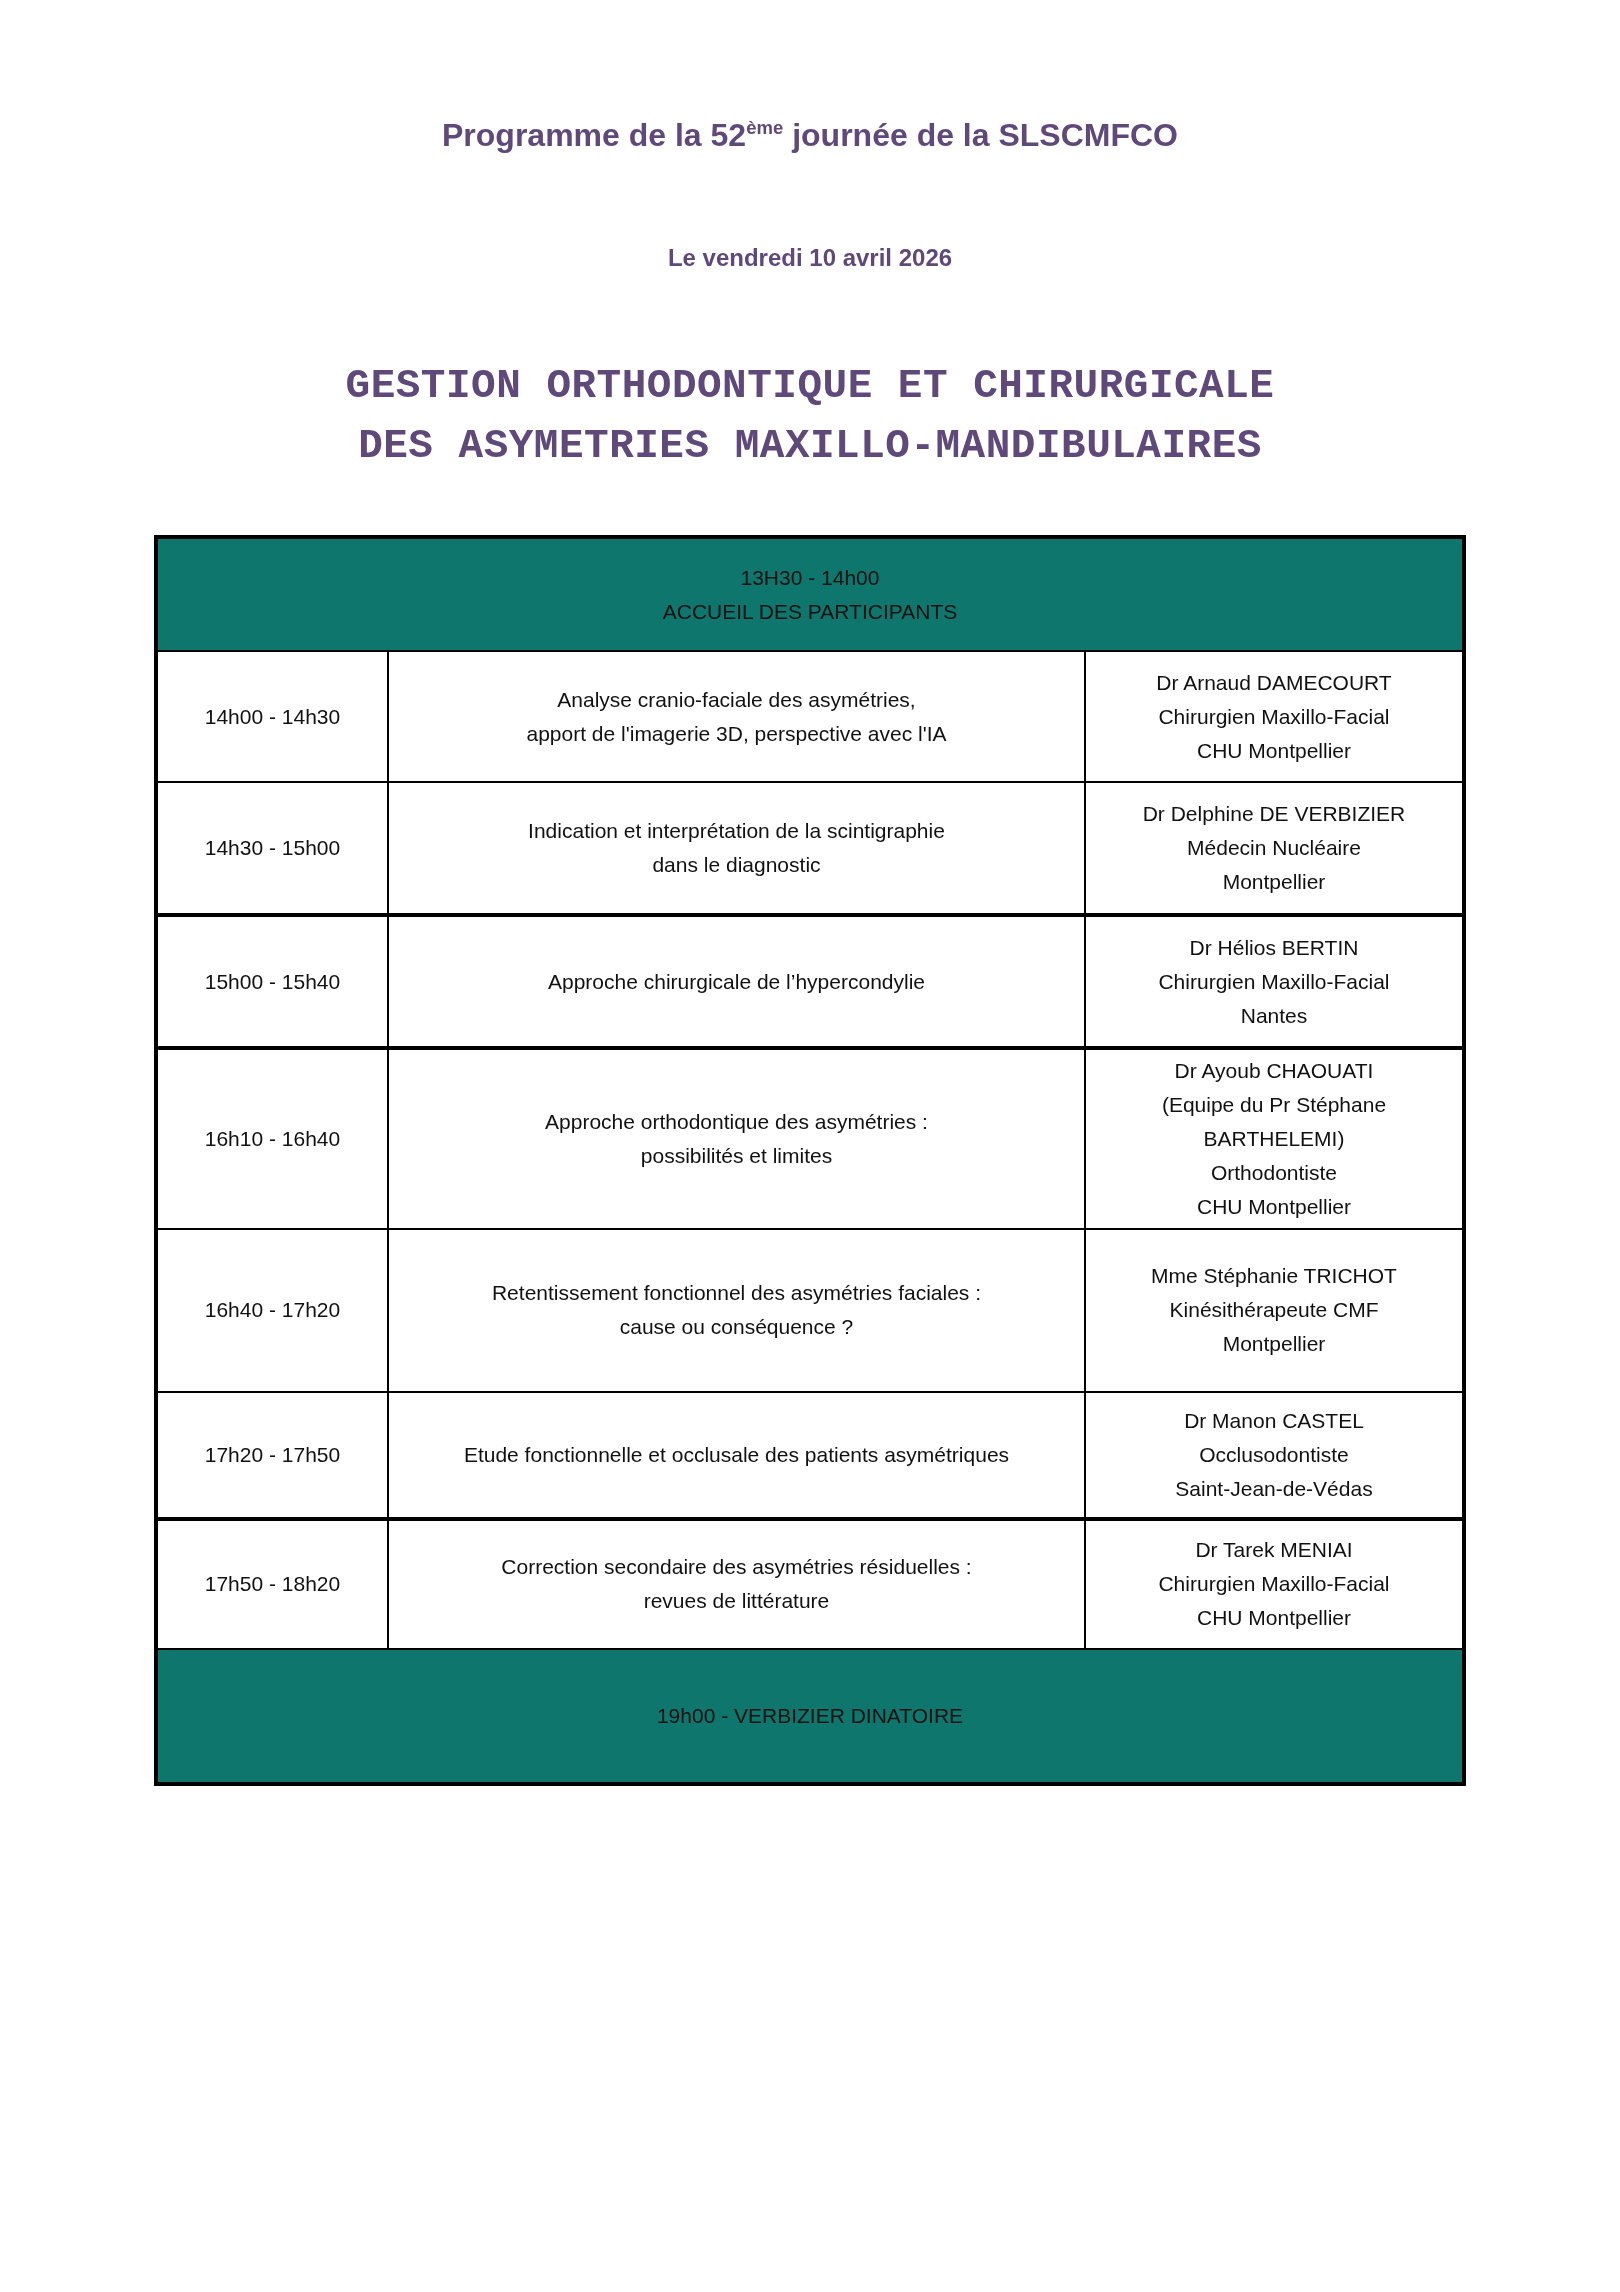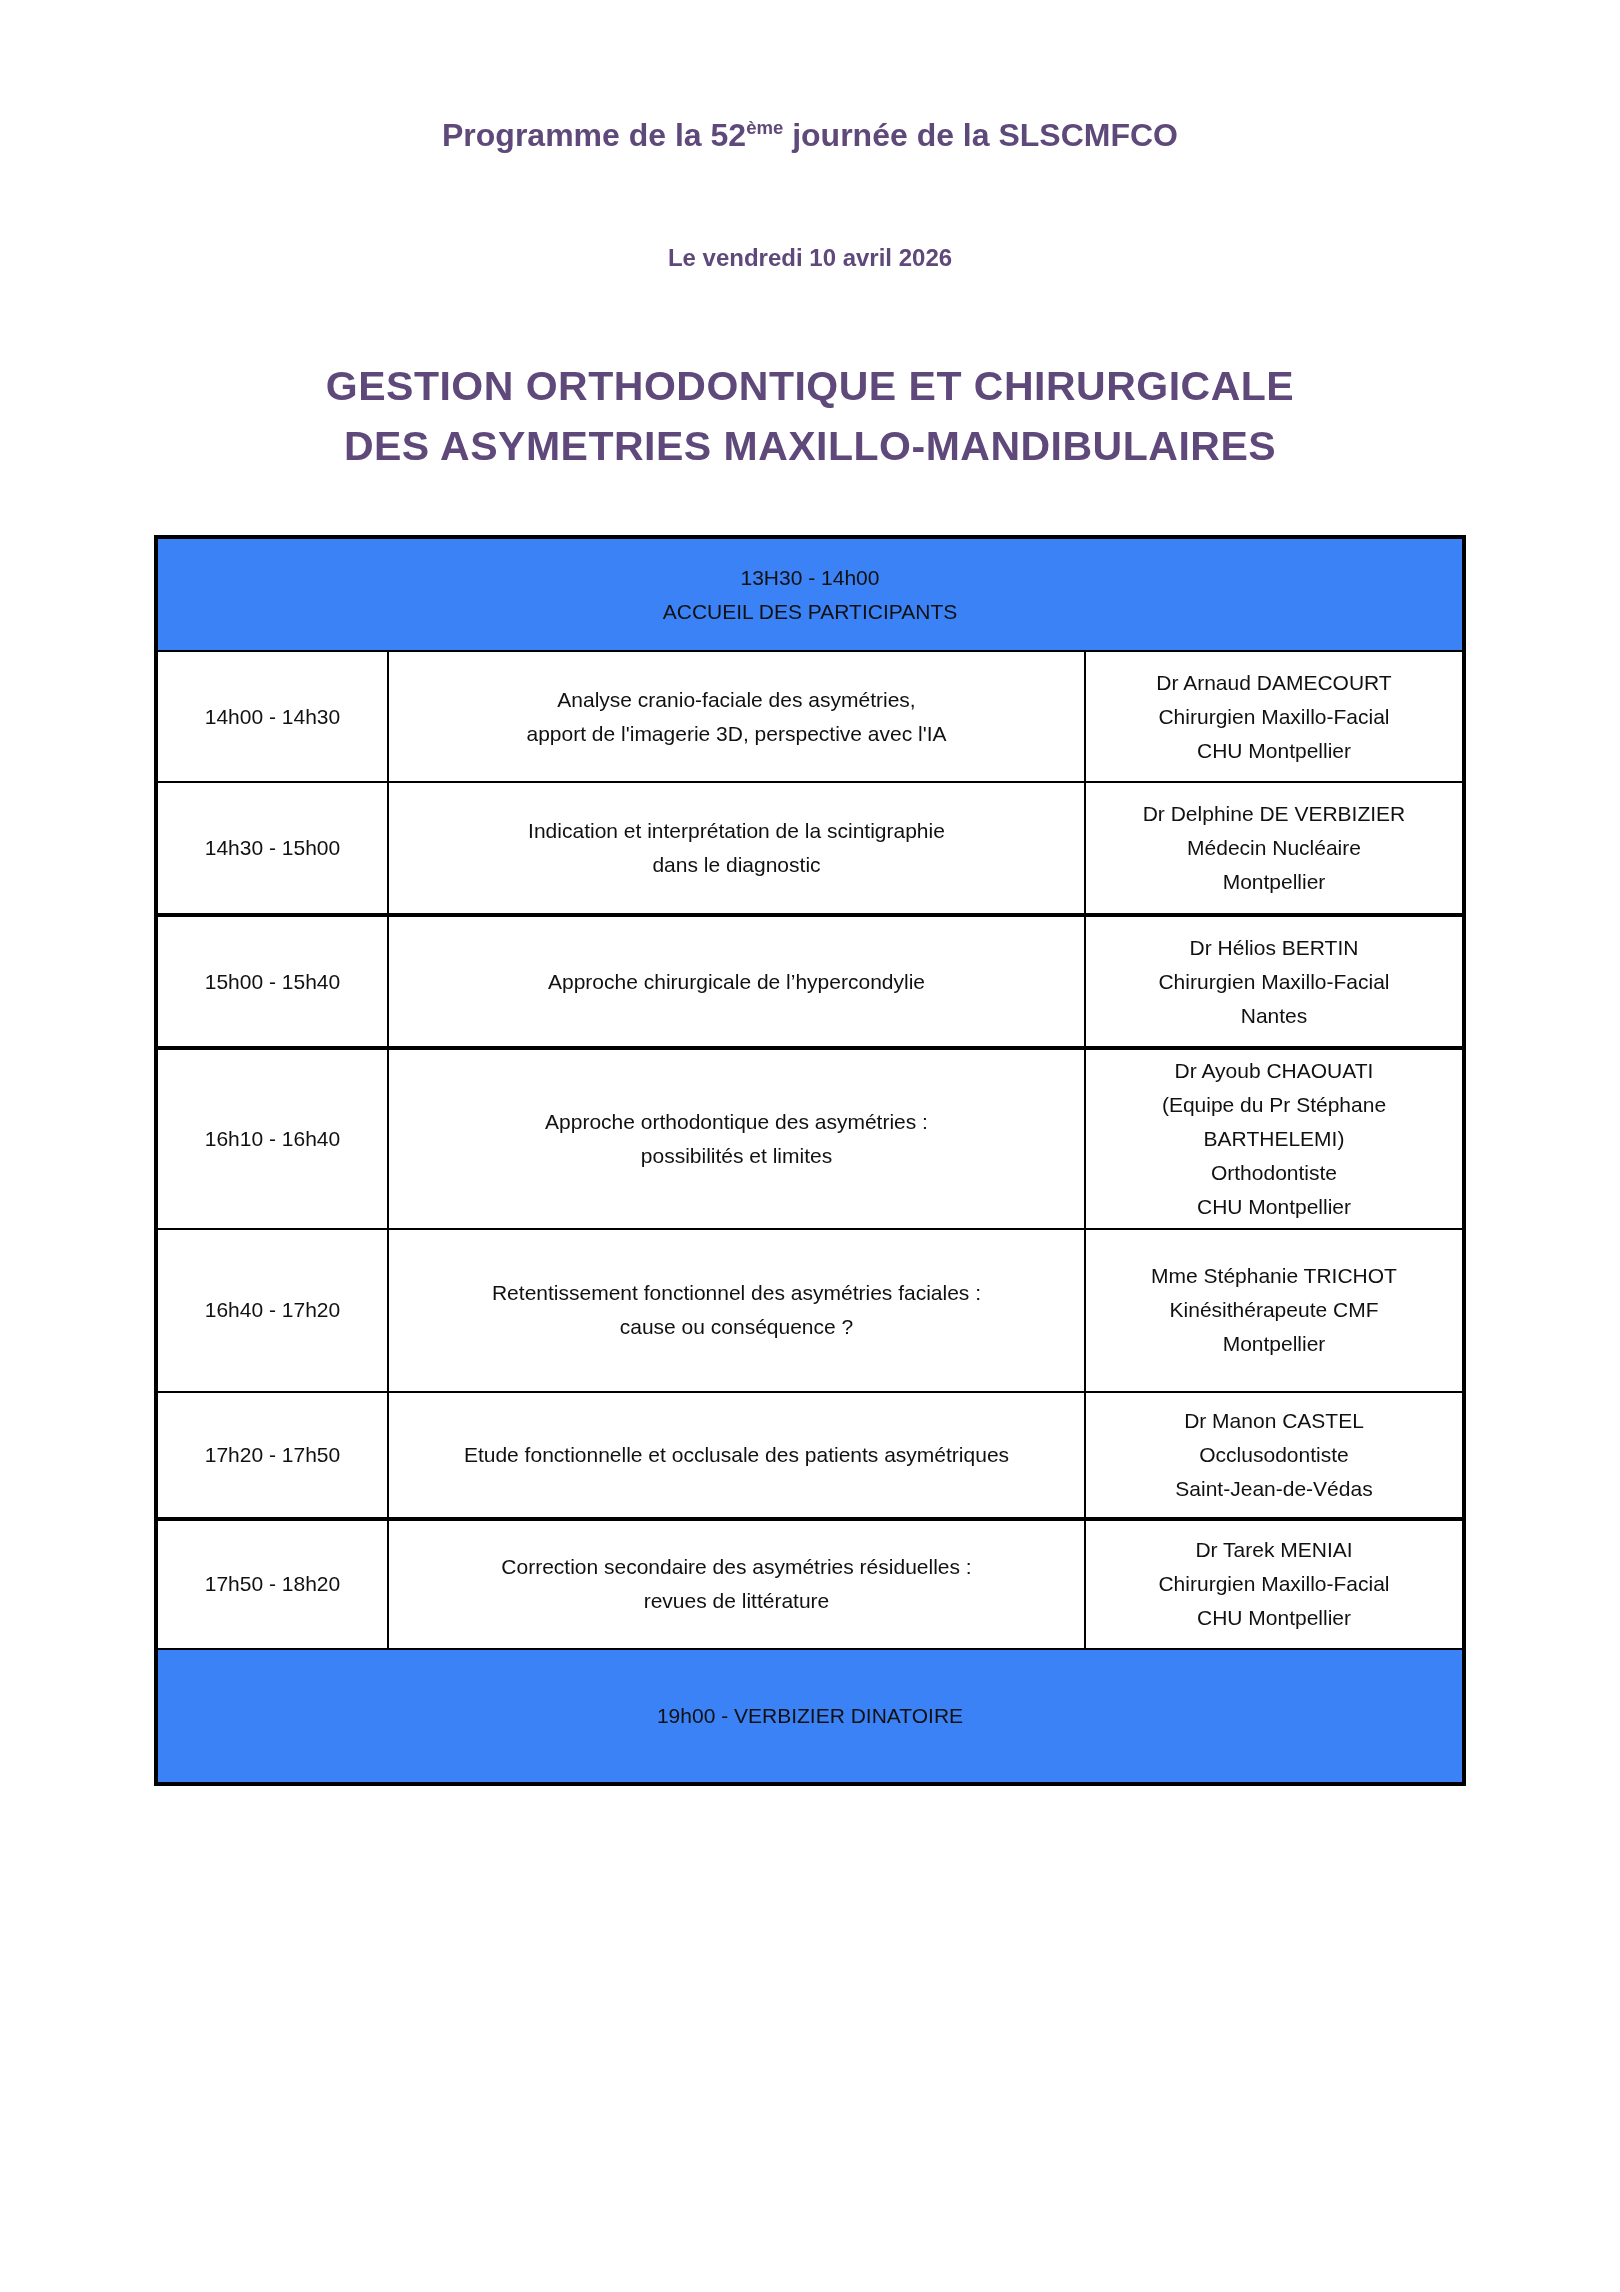--- a/index.html
+++ b/index.html
@@ -36,40 +36,41 @@
     line-height:1.2;
   }
   .main-title {
     margin-top:84px;
     text-align:center;
     color:#5F497A;
     font-weight:bold;
     font-size:41px;
     line-height:1.45;
     letter-spacing:0.5px;
+    font-family:Liberation Mono, monospace;
   }
   table.schedule {
     margin:59px auto 0 auto;
     width:1308px;
     border-collapse:collapse;
     border:4.9px solid #000000;
     table-layout:fixed;
   }
   table.schedule td {
     border:2px solid #000000;
     text-align:center;
     vertical-align:middle;
     font-size:21px;
     line-height:1.62;
     white-space:pre-line;
     padding:3.9px 9.8px;
     color:#111111;
   }
   td.section-cell {
-    background:#3b82f6;
+    background:#0f766e;
     font-size:21.6px;
   }
   
   tr:nth-child(1)  { height:114px; }
   tr:nth-child(2)  { height:131px; }
   tr:nth-child(3)  { height:133px; }
   tr:nth-child(4)  { height:133px; }
   tr:nth-child(5)  { height:71px;  }
   tr:nth-child(6)  { height:163px; }
   tr:nth-child(7)  { height:127px; }

